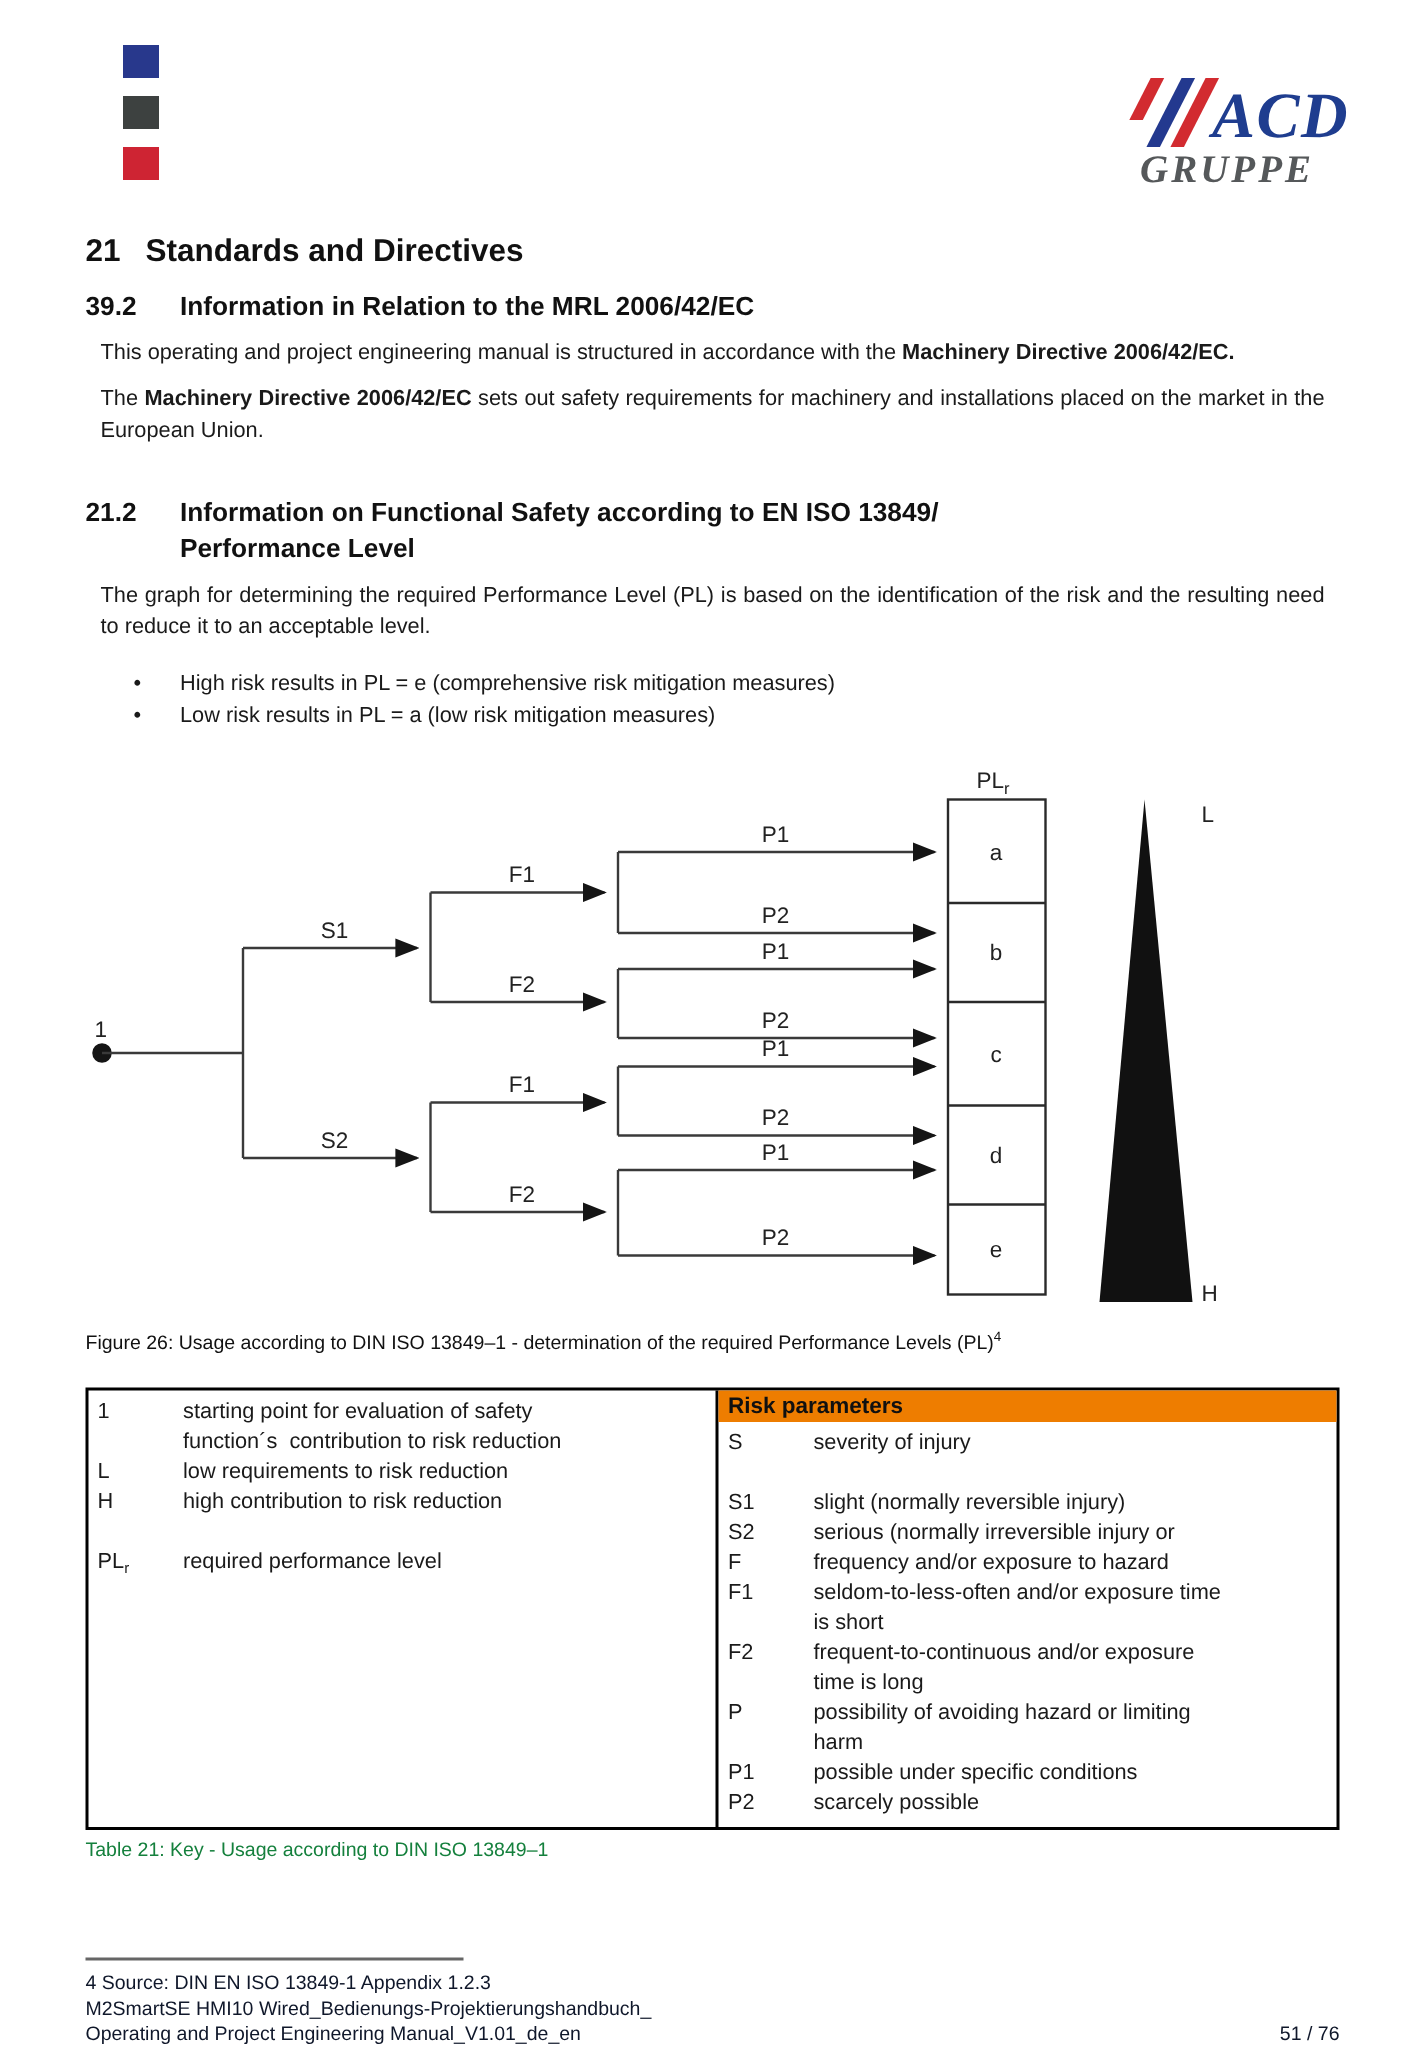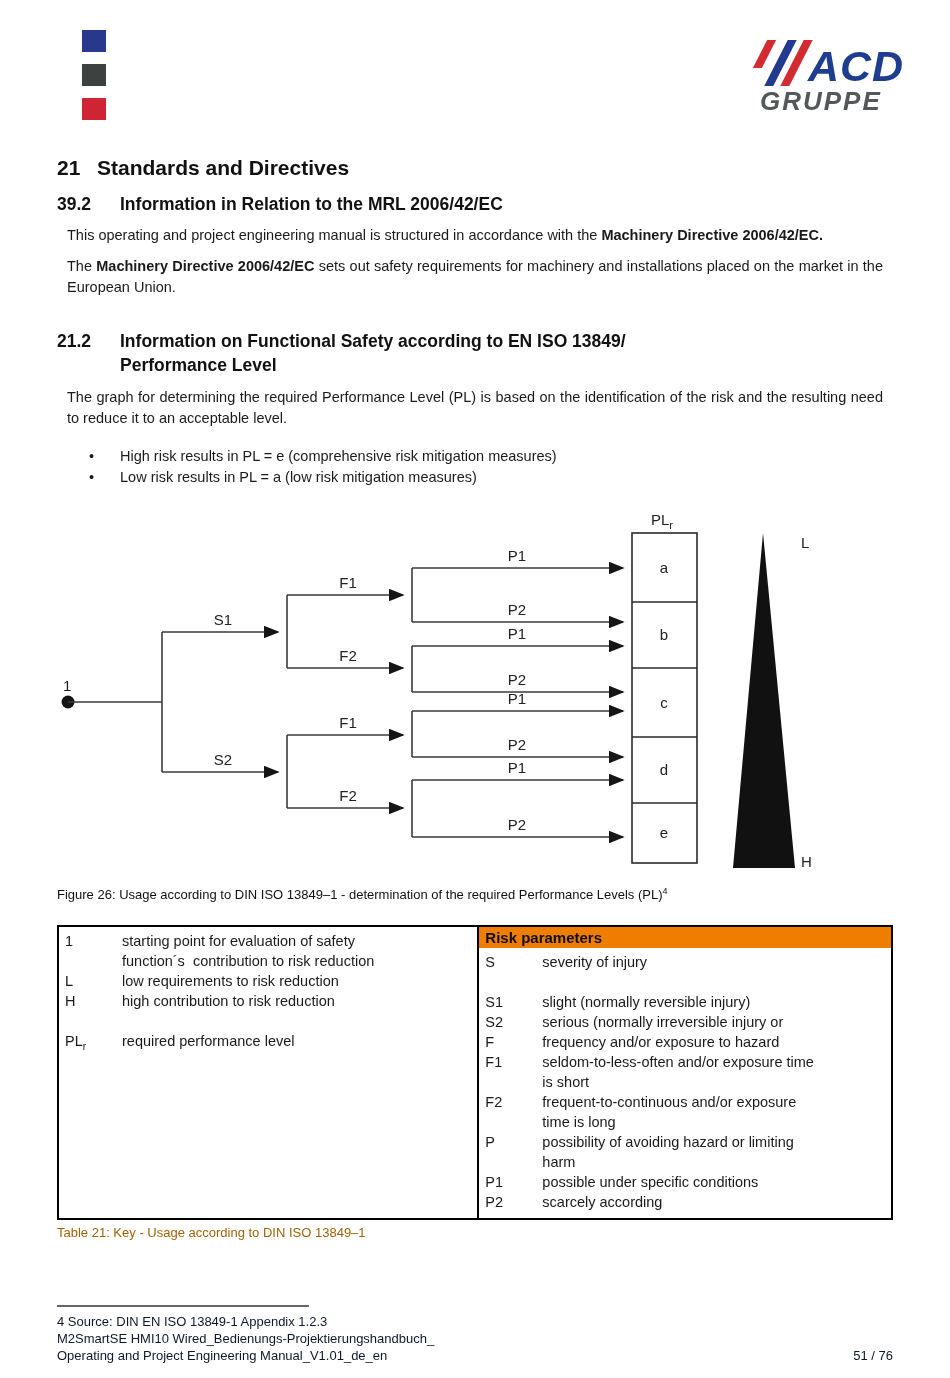--- a/index.html
+++ b/index.html
@@ -6,21 +6,21 @@
   body{
     width:950px;height:1378px;position:relative;background:#ffffff;
     font-family:"Liberation Sans",sans-serif;color:#1a1a1a;overflow:hidden;
   }
   
   .brand-squares{position:absolute;left:82px;top:30px;}
   .brand-squares .sq{width:24px;height:22px;margin-bottom:12px;}
   .sq-blue{background:#28388C;}
   .sq-gray{background:#3D4140;}
   .sq-red{background:#CE2433;}
-  .acd-logo{position:absolute;top:40px;right:30px;width:160px;}
+  .acd-logo{position:absolute;top:52px;right:30px;width:160px;font-family:Liberation Serif, serif;}
   .acd-top{display:flex;align-items:flex-end;}
   .acd-slashes{display:flex;gap:7px;margin-right:7px;align-items:flex-start;}
   .slash{width:9px;height:46px;transform:skewX(-27deg);}
   .slash.s1{height:28px;margin-top:0;background:#D22B30;}
   .slash.s2{background:#23398F;}
   .slash.s3{background:#D22B30;}
   .acd-word{font-size:43px;font-weight:bold;font-style:italic;color:#1F3D8F;
     letter-spacing:1px;line-height:40px;}
   .acd-sub{font-size:26px;font-weight:bold;font-style:italic;color:#55585A;
     letter-spacing:2px;text-align:left;margin-top:0;padding-right:2px;}
@@ -51,21 +51,21 @@
   .rtable{margin-top:22px;border:2px solid #000;display:flex;font-size:14.5px;line-height:20px;}
   .rtable .col{width:49.6%;}
   .rtable .col.left{width:50.4%;border-right:2px solid #000;}
   .rtable .th{background:#EE7D00;font-weight:bold;font-size:15px;height:21px;
     line-height:21px;padding:0 6px;color:#101010;}
   .rtable .tb{padding:4px 6px 6px 6px;}
   .rtable .tline{display:flex;min-height:20px;}
   .rtable .sym{width:57px;flex:none;}
   .rtable .txt{flex:1;}
   .rtable sub{font-size:10px;}
-  .tbl-caption{font-size:13px;line-height:16px;margin-top:5px;color:#a16207;}
+  .tbl-caption{font-size:13px;line-height:16px;margin-top:5px;color:#15803d;}
   
   .footer{position:absolute;left:57px;top:1305px;width:836px;font-size:13px;line-height:17px;color:#0f172a;}
   .foot-sep{width:252px;border-top:2px solid #666;margin-bottom:6px;}
   .foot-last{position:relative;}
   .page-num{position:absolute;left:729px;top:0;width:107px;text-align:right;}
 </style>
 </head>
 <body>
 
 <div class="brand-squares">
@@ -251,21 +251,21 @@
           <div class="tline">
             <span class="sym"></span>
             <span class="txt">harm</span>
           </div>
           <div class="tline">
             <span class="sym">P1</span>
             <span class="txt">possible under specific conditions</span>
           </div>
           <div class="tline">
             <span class="sym">P2</span>
-            <span class="txt">scarcely according</span>
+            <span class="txt">scarcely possible</span>
           </div>
         </div>
     </div>
   </div>
   <div class="tbl-caption">Table 21: Key - Usage according to DIN ISO 13849–1</div>
 </div>
 
 <div class="footer">
   <div class="foot-sep"></div>
   <div>4 Source: DIN EN ISO 13849-1 Appendix 1.2.3</div>

